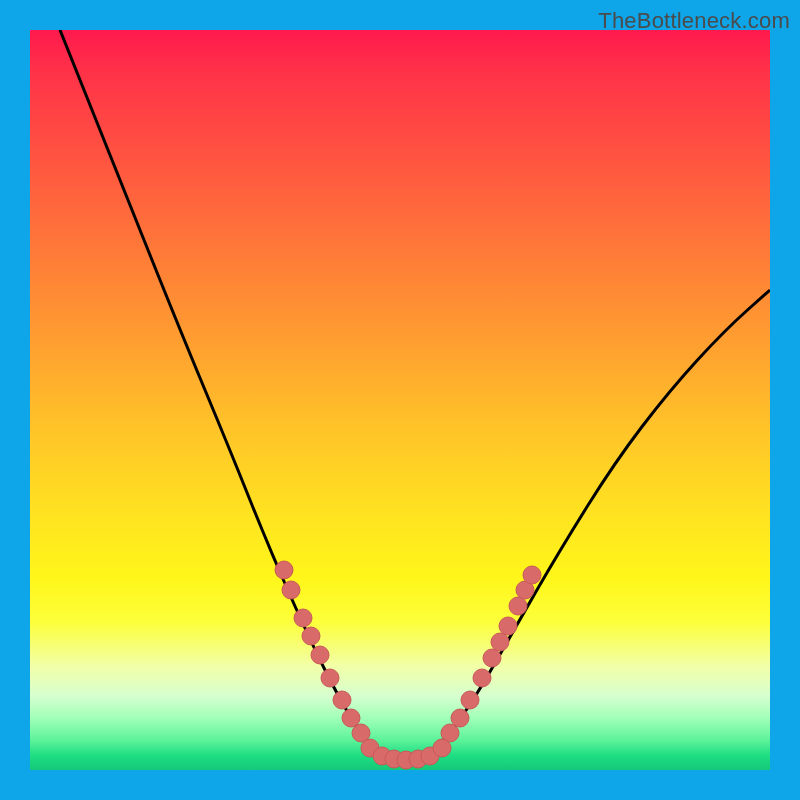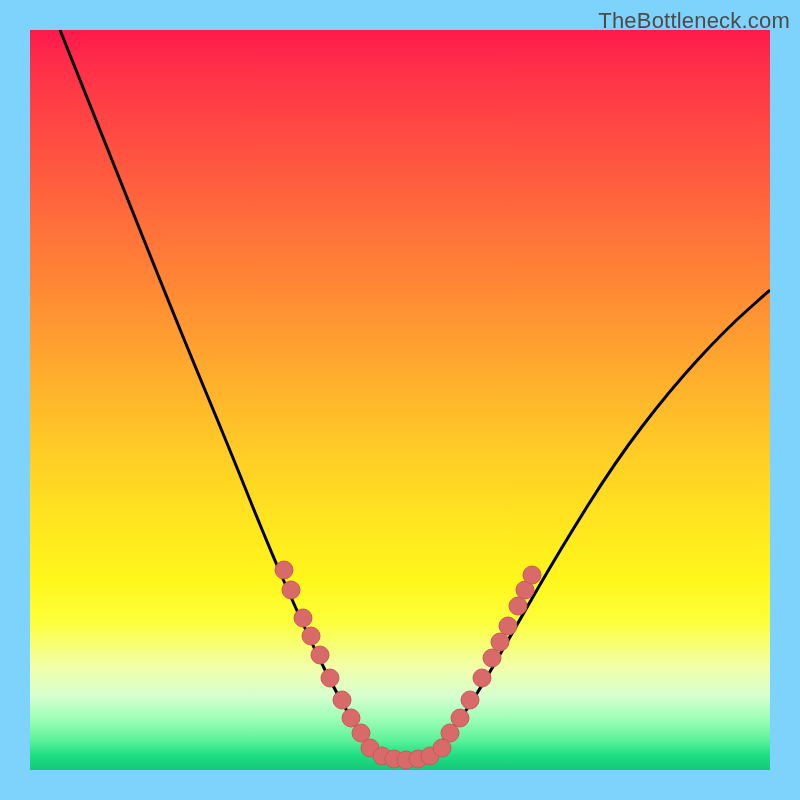--- a/index.html
+++ b/index.html
@@ -10,21 +10,21 @@
     background: #000;
     overflow: hidden;
     font-family: Arial, Helvetica, sans-serif;
   }
   .frame {
     position: absolute;
     left: 0;
     top: 0;
     width: 800px;
     height: 800px;
-    background: #7dd3fc;
+    background: #0ea5e9;
   }
   .plot-area {
     position: absolute;
     left: 30px;
     top: 30px;
     width: 740px;
     height: 740px;
     overflow: hidden;
   }
   .gradient {

